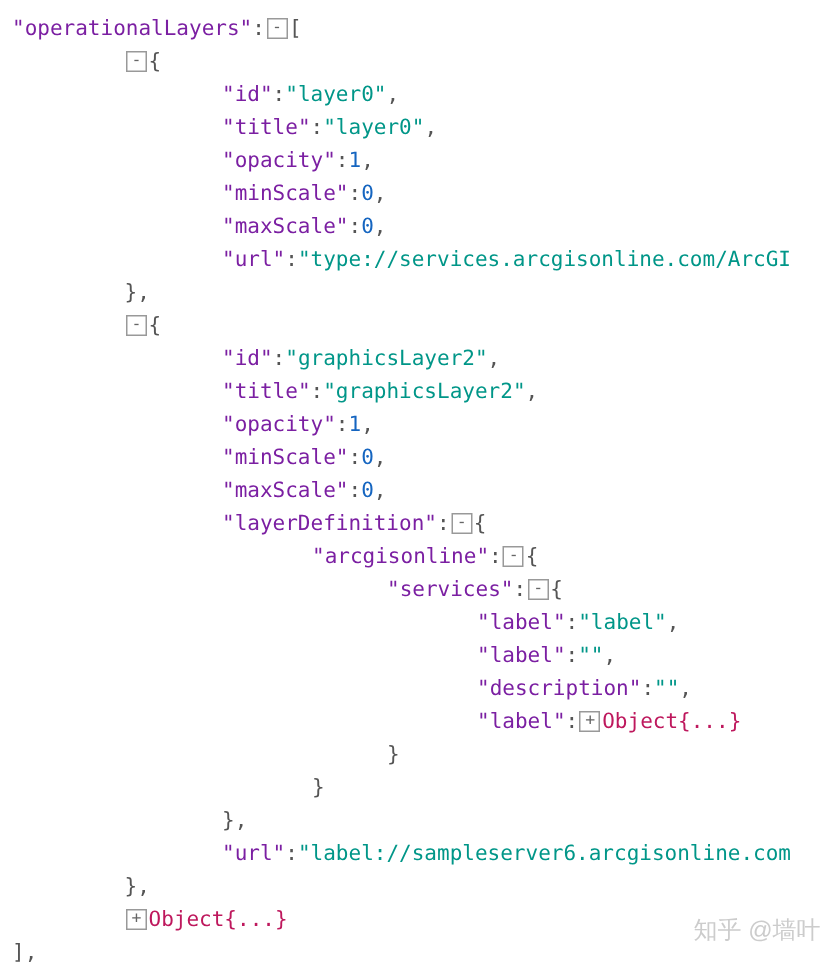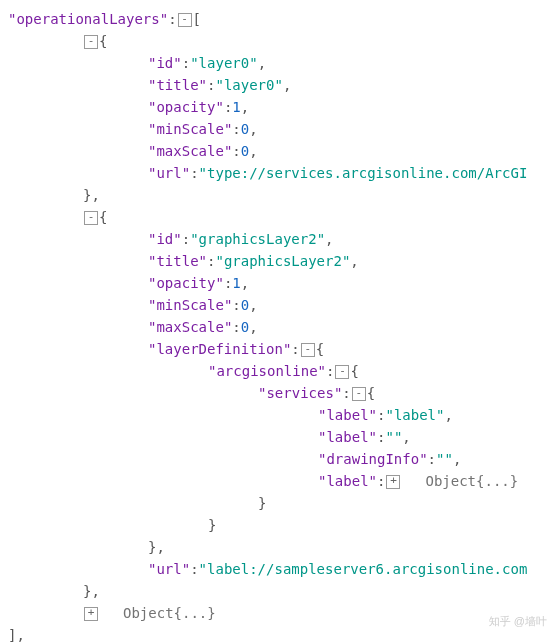--- a/index.html
+++ b/index.html
@@ -29,33 +29,33 @@
     border: 1px solid #999;
     font-size: 11px;
     line-height: 10px;
     text-align: center;
     vertical-align: middle;
     margin: 0 1px;
     color: #666;
     background: #fff;
     cursor: pointer;
   }
-  .obj { color: #737373; margin-left: 24px; }
+  .obj { color: #be185d; }
   .i0 { padding-left: 0px; }
   .i1 { padding-left: 75px; }
   .i2 { padding-left: 140px; }
   .i3 { padding-left: 200px; }
   .i4 { padding-left: 250px; }
   .i5 { padding-left: 310px; }
   .watermark {
     position: absolute;
     right: 10px;
     bottom: 10px;
     color: #ccc;
-    font-size: 11px;
+    font-size: 16px;
     font-family: sans-serif;
     pointer-events: none;
   }
 </style>
 </head>
 <body>
 
 <div class="line i0">
   <span class="key">"<span>operationalLayers</span>"</span><span class="punc">:</span><span class="toggle">-</span><span class="punc">[</span>
 </div>
@@ -79,21 +79,21 @@
 <div class="line i2"><span class="key">"<span>minScale</span>"</span><span class="punc">:</span><span class="num">0</span><span class="punc">,</span></div>
 <div class="line i2"><span class="key">"<span>maxScale</span>"</span><span class="punc">:</span><span class="num">0</span><span class="punc">,</span></div>
 <div class="line i2"><span class="key">"<span>layerDefinition</span>"</span><span class="punc">:</span><span class="toggle">-</span><span class="punc">{</span></div>
 
 <div class="line i3"><span class="key">"<span>arcgisonline</span>"</span><span class="punc">:</span><span class="toggle">-</span><span class="punc">{</span></div>
 
 <div class="line i4"><span class="key">"<span>services</span>"</span><span class="punc">:</span><span class="toggle">-</span><span class="punc">{</span></div>
 
 <div class="line i5"><span class="key">"<span>label</span>"</span><span class="punc">:</span><span class="str">"<span>label</span>"</span><span class="punc">,</span></div>
 <div class="line i5"><span class="key">"<span>label</span>"</span><span class="punc">:</span><span class="str">"<span></span>"</span><span class="punc">,</span></div>
-<div class="line i5"><span class="key">"<span>drawingInfo</span>"</span><span class="punc">:</span><span class="str">"<span></span>"</span><span class="punc">,</span></div>
+<div class="line i5"><span class="key">"<span>description</span>"</span><span class="punc">:</span><span class="str">"<span></span>"</span><span class="punc">,</span></div>
 <div class="line i5"><span class="key">"<span>label</span>"</span><span class="punc">:</span><span class="toggle">+</span><span class="obj">Object{...}</span></div>
 
 <div class="line i4"><span class="punc">}</span></div>
 <div class="line i3"><span class="punc">}</span></div>
 <div class="line i2"><span class="punc">},</span></div>
 
 <div class="line i2"><span class="key">"<span>url</span>"</span><span class="punc">:</span><span class="str">"<span>label://sampleserver6.arcgisonline.com</span></span></div>
 
 <div class="line i1"><span class="punc">},</span></div>
 

